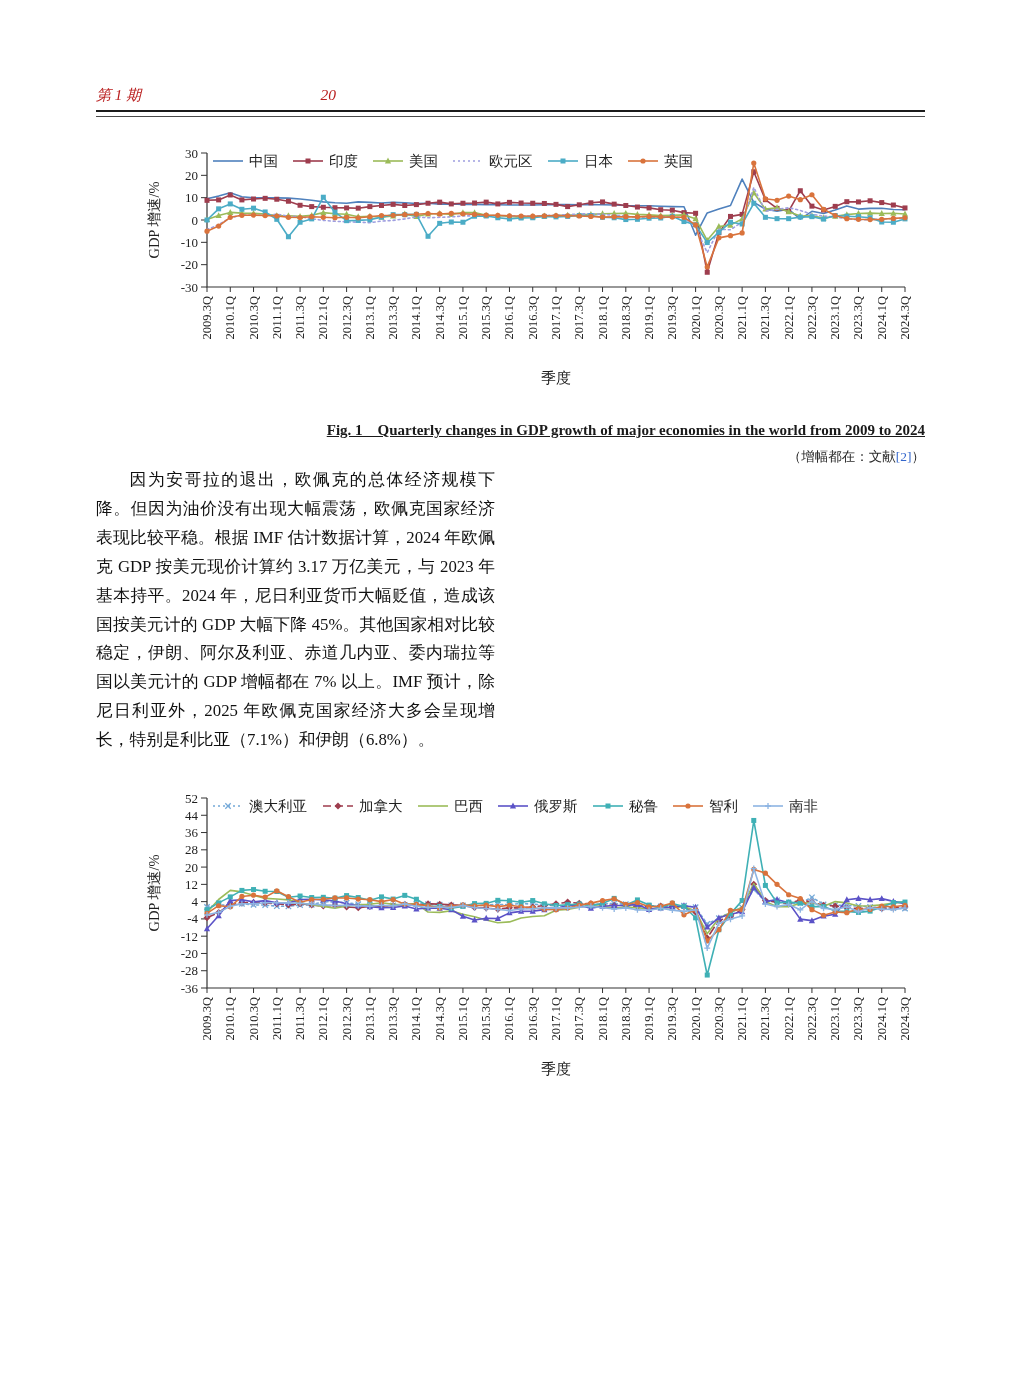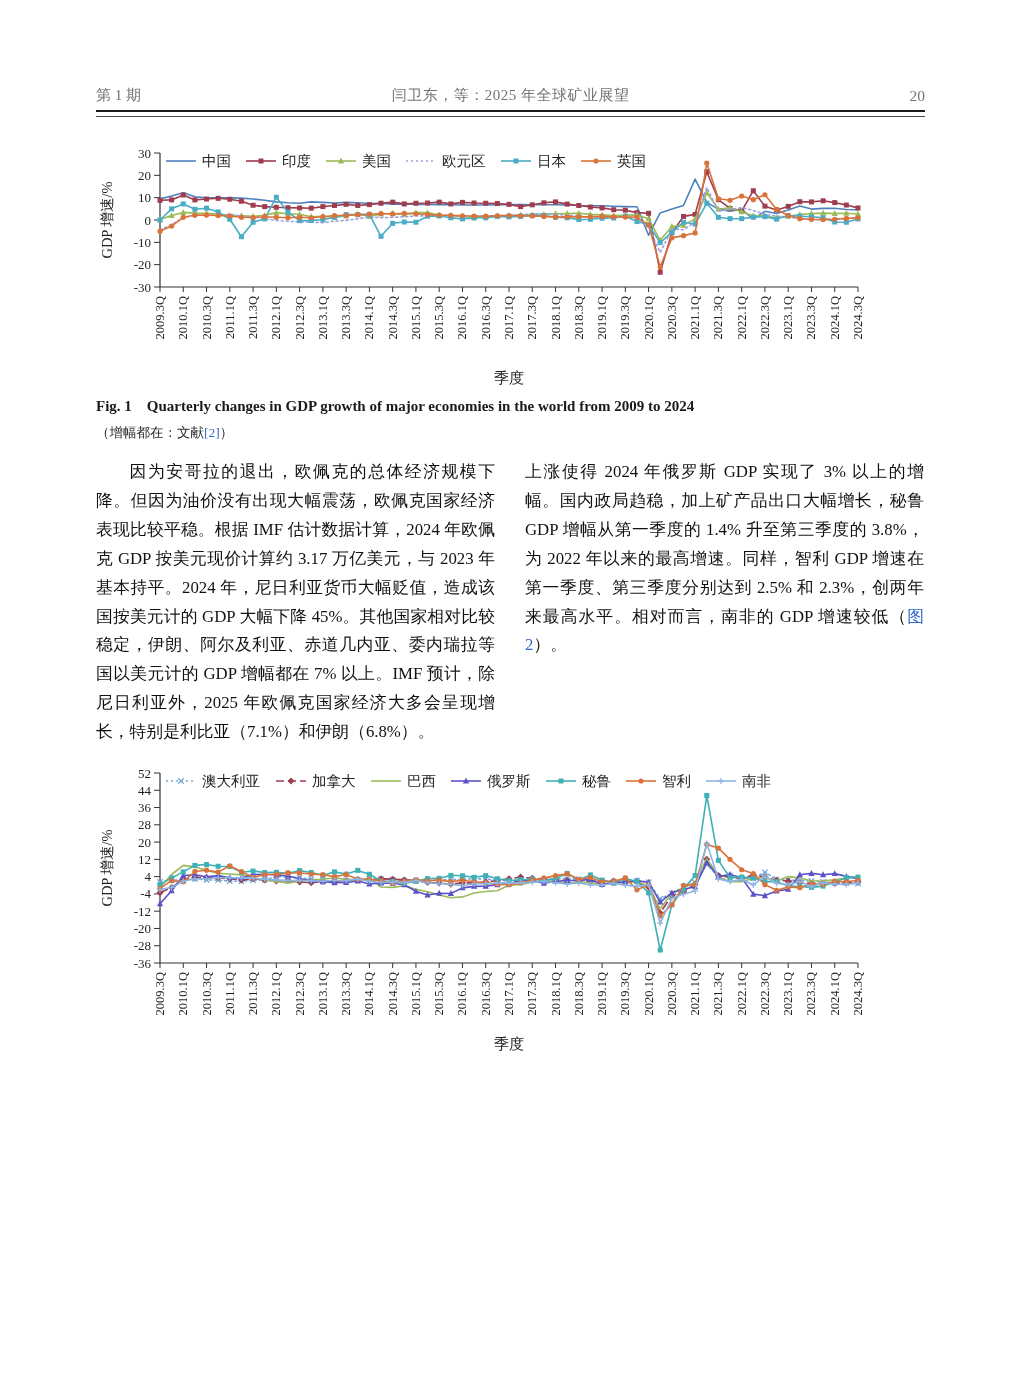--- a/index.html
+++ b/index.html
@@ -1,47 +1,46 @@
 <!DOCTYPE html>
 <html><head>
 <meta charset="utf-8">
 <style>
   html,body{margin:0;padding:0;background:#e9e9e9;}
   .page{
     width:1021px;height:1375px;box-sizing:border-box;margin:0 auto;
     background:#ffffff;padding:86px 96px 0 96px;position:relative;
     font-family:"Liberation Serif","DejaVu Serif",serif;color:#1a1a1a;
   }
-  .header{display:flex;align-items:center;font-size:15px;color:#737373;}
+  .header{display:flex;align-items:flex-start;font-size:15px;color:#b91c1c;font-style:italic;}
   .header .issue{width:120px;text-align:left;}
   .header .running{flex:1;text-align:center;letter-spacing:.5px;}
   .header .pageno{width:120px;text-align:right;font-size:15.5px;}
   .rule{margin-top:5px;height:4px;border-top:2.8px solid #1c1c1c;border-bottom:1px solid #4a4a4a;}
-  figure{margin:0;text-align:left;}
+  figure{margin:0;text-align:right;}
   .fig1{margin-top:20px;}
   .fig2{margin-top:8px;}
   svg{font-family:"Liberation Serif","DejaVu Serif",serif;}
   svg text{fill:#1f1f1f;}
   .cap-zh{font-size:16.5px;font-weight:bold;margin-top:4px;}
-  .cap-en{font-size:15px;font-weight:bold;margin-top:0;}
+  .cap-en{font-size:15px;font-weight:bold;margin-top:24px;text-decoration:underline;}
   .cap-src{font-size:13.5px;margin-top:8px;color:#2b2b2b;}
   a.ref{color:#3366cc;text-decoration:none;cursor:pointer;}
-  .cols{display:flex;gap:30px;margin-top:16px;font-size:16.8px;line-height:28.9px;text-align:justify;color:#111;}
+  .cols{display:flex;gap:17px;font-size:16.8px;line-height:28.9px;text-align:justify;color:#111;flex-direction:column;}
   .col{width:399px;}
   .col p{margin:0;}
   .col p.indent{text-indent:2em;}
 </style>
 </head>
 <body>
 
 <div class="page">
 
   <div class="header">
     <span class="issue">第 1 期</span>
-    <span class="running">闫卫东，等：2025 年全球矿业展望</span>
     <span class="pageno">20</span>
   </div>
   <div class="rule"></div>
 
   <figure class="fig1">
     <svg width="782" height="256" viewBox="0 0 782 256">
         <path d="M64 16V150H762" stroke="#333333" fill="none" stroke-width="1.2"></path>
         <path d="M58 16H64" stroke="#333333" stroke-width="1"></path>
         <text x="55" y="20.5" text-anchor="end" font-size="13">30</text>
         <path d="M58 38.33333333333333H64" stroke="#333333" stroke-width="1"></path>
@@ -391,21 +390,20 @@
       <div class="cap-en">Fig. 1　Quarterly changes in GDP growth of major economies in the world from 2009 to 2024</div>
       <div class="cap-src"><span>（增幅都在：文献</span><a class="ref">[2]</a><span>）</span></div>
     </figcaption>
   </figure>
 
   <div class="cols">
     <div class="col">
       <p class="indent">因为安哥拉的退出，欧佩克的总体经济规模下降。但因为油价没有出现大幅震荡，欧佩克国家经济表现比较平稳。根据 IMF 估计数据计算，2024 年欧佩克 GDP 按美元现价计算约 3.17 万亿美元，与 2023 年基本持平。2024 年，尼日利亚货币大幅贬值，造成该国按美元计的 GDP 大幅下降 45%。其他国家相对比较稳定，伊朗、阿尔及利亚、赤道几内亚、委内瑞拉等国以美元计的 GDP 增幅都在 7% 以上。IMF 预计，除尼日利亚外，2025 年欧佩克国家经济大多会呈现增长，特别是利比亚（7.1%）和伊朗（6.8%）。</p>
     </div>
     <div class="col">
-      <p><span>上涨使得 2024 年俄罗斯 GDP 实现了 3% 以上的增幅。国内政局趋稳，加上矿产品出口大幅增长，秘鲁 GDP 增幅从第一季度的 1.4% 升至第三季度的 3.8%，为 2022 年以来的最高增速。同样，智利 GDP 增速在第一季度、第三季度分别达到 2.5% 和 2.3%，创两年来最高水平。相对而言，南非的 GDP 增速较低（</span><a class="ref">图 2</a><span>）。</span></p>
     </div>
   </div>
 
   <figure class="fig2">
     <svg width="782" height="304" viewBox="0 0 782 304">
         <path d="M64 18V208H762" stroke="#333333" fill="none" stroke-width="1.2"></path>
         <path d="M58 18H64" stroke="#333333" stroke-width="1"></path>
         <text x="55" y="22.5" text-anchor="end" font-size="13">52</text>
         <path d="M58 35.27272727272727H64" stroke="#333333" stroke-width="1"></path>
         <text x="55" y="39.77272727272727" text-anchor="end" font-size="13">44</text>

